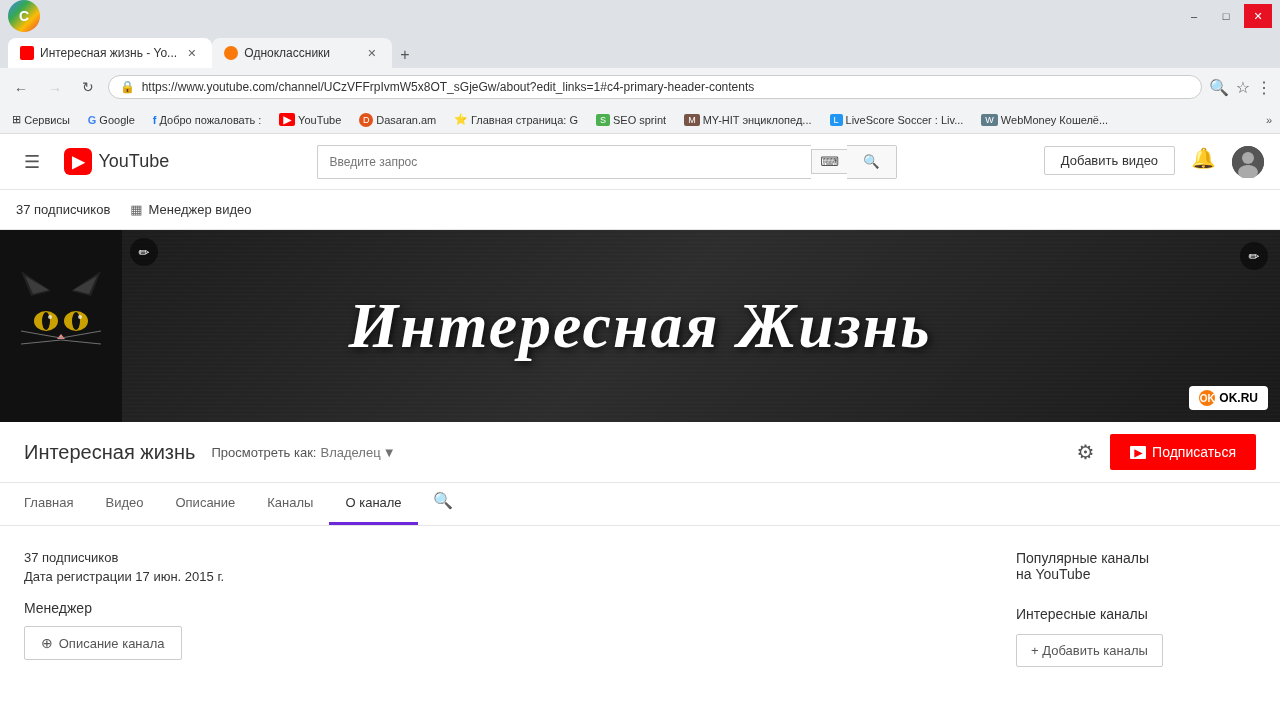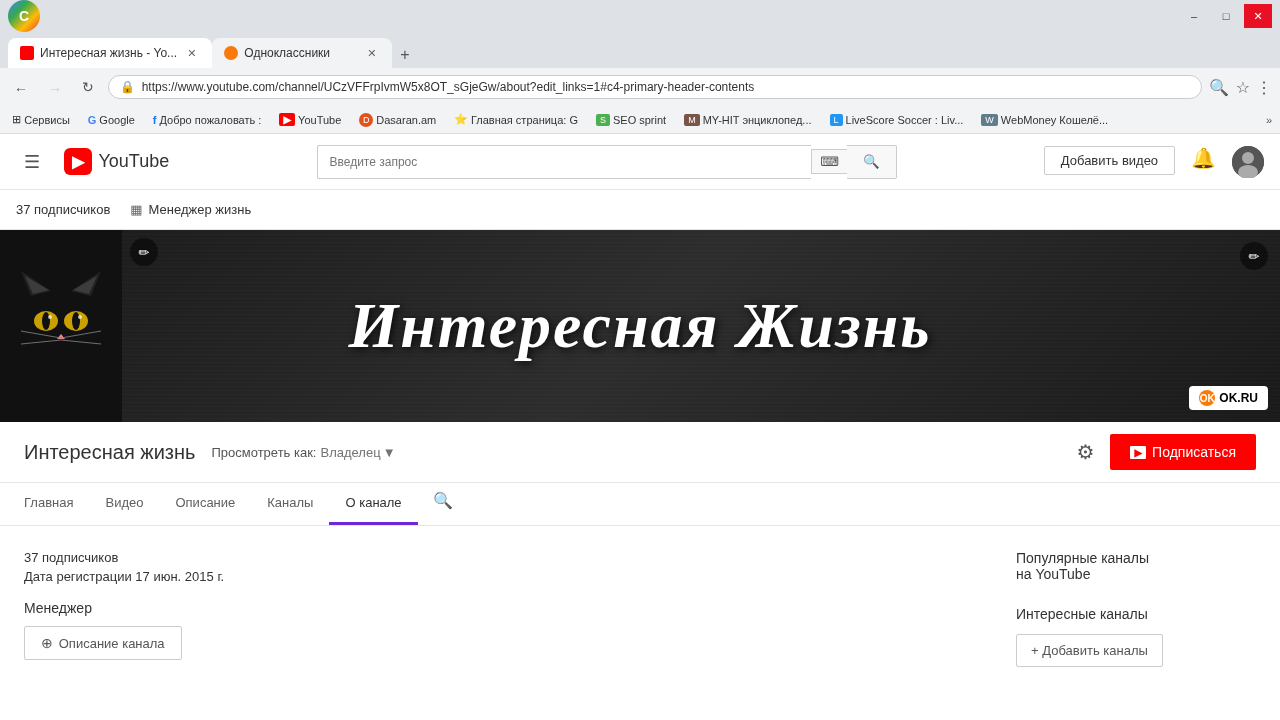--- a/index.html
+++ b/index.html
@@ -230,21 +230,21 @@
       </div>
     </div>
   </div>
 
   <div class="yt-channel-subheader">
     <div class="subheader-item">
       <span>37 подписчиков</span>
     </div>
     <div class="subheader-item">
       <span class="subheader-icon">▦</span>
-      <span>Менеджер жизнь</span>
+      <span>Менеджер видео</span>
     </div>
   </div>
 
   <div class="channel-art-container">
     <div class="channel-art">
       <div class="channel-avatar-small">
         <div class="channel-avatar-img">
 
           <svg width="100" height="120" viewBox="0 0 100 120">
             <rect width="100" height="120" fill="#111"></rect>

